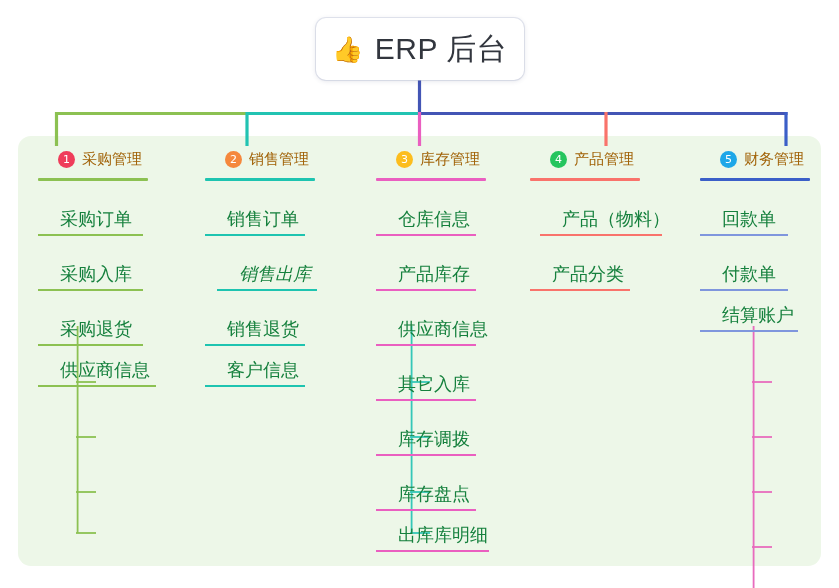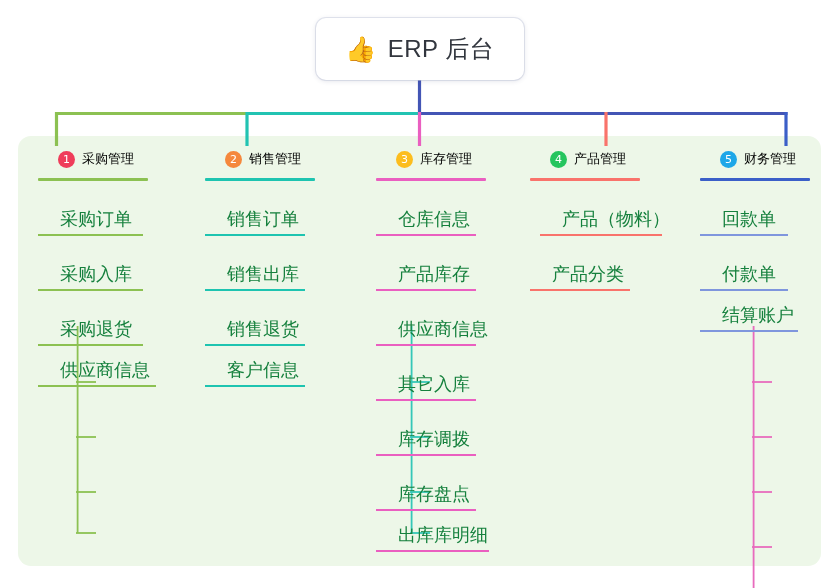--- a/index.html
+++ b/index.html
@@ -14,40 +14,40 @@
 
   
   .root-card{
     position:absolute;left:316px;top:18px;width:208px;height:62px;
     background:#ffffff;border-radius:10px;
     box-shadow:0 1px 5px rgba(60,70,110,.16),0 0 0 1px rgba(210,215,230,.55);
     display:flex;align-items:center;justify-content:center;gap:11px;
     box-sizing:border-box;
   }
   .root-emoji{font-size:25px;line-height:1;font-family:"DejaVu Sans",sans-serif;}
-  .root-title{font-size:24px;color:#32363e;letter-spacing:.5px;white-space:nowrap;}
+  .root-title{font-size:30px;color:#32363e;letter-spacing:.5px;white-space:nowrap;}
 
   
   .panel{
     position:absolute;left:18px;top:136px;width:803px;height:430px;
     background:#edf7e8;border-radius:13px;
   }
 
   
   svg.wires{position:absolute;left:0;top:0;width:839px;height:588px;pointer-events:none;}
 
   
   .col{position:absolute;top:146px;}
   .col-head{display:flex;align-items:center;gap:7px;height:26px;padding-left:20px;}
   .badge{
     width:17px;height:17px;border-radius:50%;
     color:#fff;font-size:11px;line-height:17px;text-align:center;
     font-family:"DejaVu Sans",sans-serif;flex:none;
   }
-  .head-label{font-size:13px;color:#000000;white-space:nowrap;}
+  .head-label{font-size:15px;color:#a16207;white-space:nowrap;}
   .head-rule{position:absolute;height:3px;border-radius:1px;}
 
   .leaf{position:absolute;}
   .leaf-label{
     position:absolute;bottom:5px;left:22px;
     font-size:18px;color:#15803d;white-space:nowrap;
   }
   .leaf-rule{position:absolute;left:0;bottom:0;height:1.6px;}
 </style>
 </head>
@@ -113,21 +113,21 @@
       <line x1="1.6" y1="34" x2="1.6" y2="241" stroke="#35c7b8" stroke-width="1.8"></line>
       <line x1="0" y1="90" x2="20" y2="90" stroke="#35c7b8" stroke-width="1.8"></line>
       <line x1="0" y1="145" x2="20" y2="145" stroke="#35c7b8" stroke-width="1.8"></line>
       <line x1="0" y1="200" x2="20" y2="200" stroke="#35c7b8" stroke-width="1.8"></line>
       <line x1="0" y1="241" x2="20" y2="241" stroke="#35c7b8" stroke-width="1.8"></line>
     </svg>
     <div class="leaf" style="left:0;top:56px;width:100px;height:34px;">
       <span class="leaf-label">销售订单</span>
       <span class="leaf-rule" style="width:100px;background:#1ec4b0;"></span>
     </div>
-    <div class="leaf" style="left:0;top:111px;width:100px;height:34px;">
+    <div class="leaf" style="left:12px;top:111px;width:100px;height:34px;font-style:italic;">
       <span class="leaf-label">销售出库</span>
       <span class="leaf-rule" style="width:100px;background:#1ec4b0;"></span>
     </div>
     <div class="leaf" style="left:0;top:166px;width:100px;height:34px;">
       <span class="leaf-label">销售退货</span>
       <span class="leaf-rule" style="width:100px;background:#1ec4b0;"></span>
     </div>
     <div class="leaf" style="left:0;top:207px;width:100px;height:34px;">
       <span class="leaf-label">客户信息</span>
       <span class="leaf-rule" style="width:100px;background:#1ec4b0;"></span>

